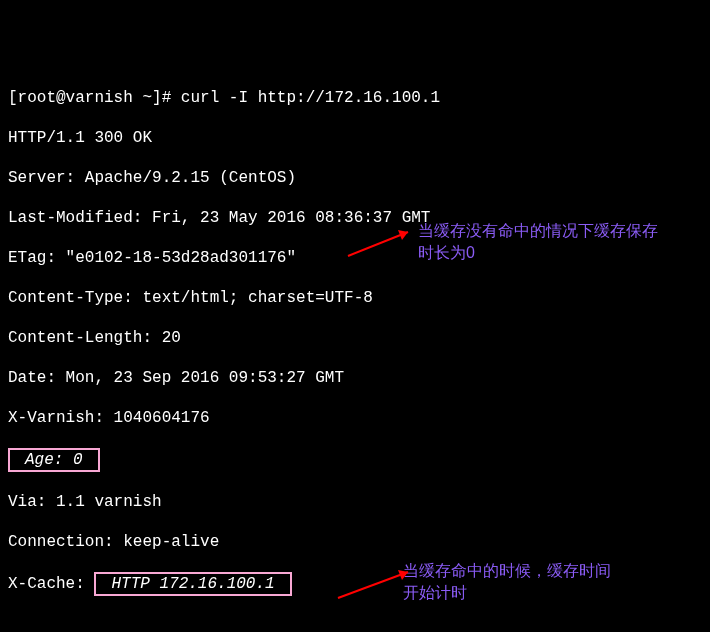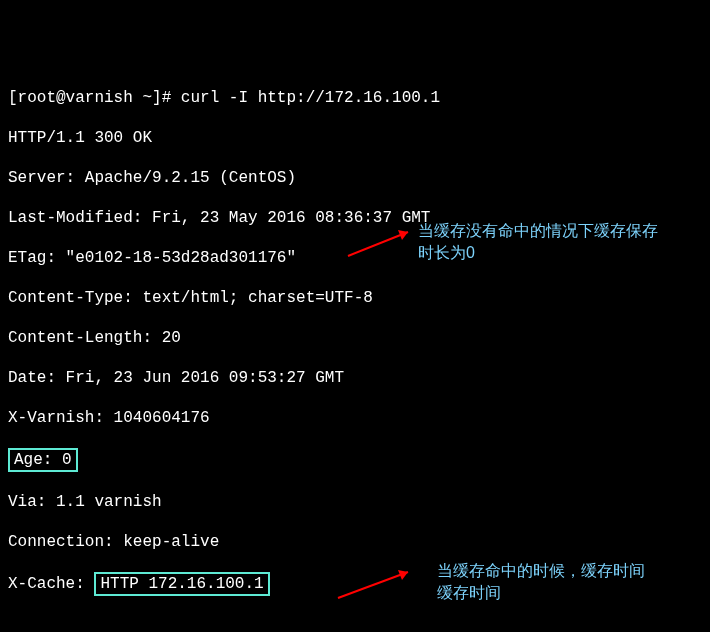--- a/index.html
+++ b/index.html
@@ -11,27 +11,28 @@
     font-size: 16px;
     line-height: 20px;
     white-space: pre;
     width: 710px;
     height: 632px;
     position: relative;
     box-sizing: border-box;
   }
   .line { display: block; }
   .hlbox {
-    border: 2px solid #5eead4;
-    padding: 0 4px;
+    border: 2px solid #f9a8d4;
+    padding: 0 15px;
     display: inline-block;
+    font-style: italic;
   }
   .anno {
     position: absolute;
-    color: #7dd3fc;
+    color: #8b5cf6;
     font-family: sans-serif;
     font-size: 16px;
     line-height: 22px;
     white-space: normal;
   }
   svg.arrow {
     position: absolute;
     overflow: visible;
     pointer-events: none;
   }
@@ -43,21 +44,21 @@
 
 
 
 <span class="line">[root@varnish ~]# curl -I http://172.16.100.1</span>
 <span class="line">HTTP/1.1 300 OK</span>
 <span class="line">Server: Apache/9.2.15 (CentOS)</span>
 <span class="line">Last-Modified: Fri, 23 May 2016 08:36:37 GMT</span>
 <span class="line">ETag: "e0102-18-53d28ad301176"</span>
 <span class="line">Content-Type: text/html; charset=UTF-8</span>
 <span class="line">Content-Length: 20</span>
-<span class="line">Date: Fri, 23 Jun 2016 09:53:27 GMT</span>
+<span class="line">Date: Mon, 23 Sep 2016 09:53:27 GMT</span>
 <span class="line">X-Varnish: 1040604176</span>
 <span class="line"><span class="hlbox">Age: 0</span></span>
 <span class="line">Via: 1.1 varnish</span>
 <span class="line">Connection: keep-alive</span>
 <span class="line"><span>X-Cache: </span><span class="hlbox">HTTP 172.16.100.1</span></span>
 <span class="line"> </span>
 
 
 
 
@@ -75,23 +76,23 @@
 <div class="anno" style="left:418px; top:220px;">
   <span>当缓存没有命中的情况下缓存保存</span><br>
   <span>时长为0</span>
 </div>
 <svg class="arrow" style="left:0;top:0;width:710px;height:632px">
   <line x1="348" y1="256" x2="408" y2="232"></line>
   <polygon points="408,232 398,230 402,240"></polygon>
 </svg>
 
 
-<div class="anno" style="left:437px; top:560px;">
+<div class="anno" style="left:403px; top:560px;">
   <span>当缓存命中的时候，缓存时间</span><br>
-  <span>缓存时间</span>
+  <span>开始计时</span>
 </div>
 <svg class="arrow" style="left:0;top:0;width:710px;height:632px">
   <line x1="338" y1="598" x2="408" y2="572"></line>
   <polygon points="408,572 398,570 402,580"></polygon>
 </svg>
 
 
 
 
 </body></html>

